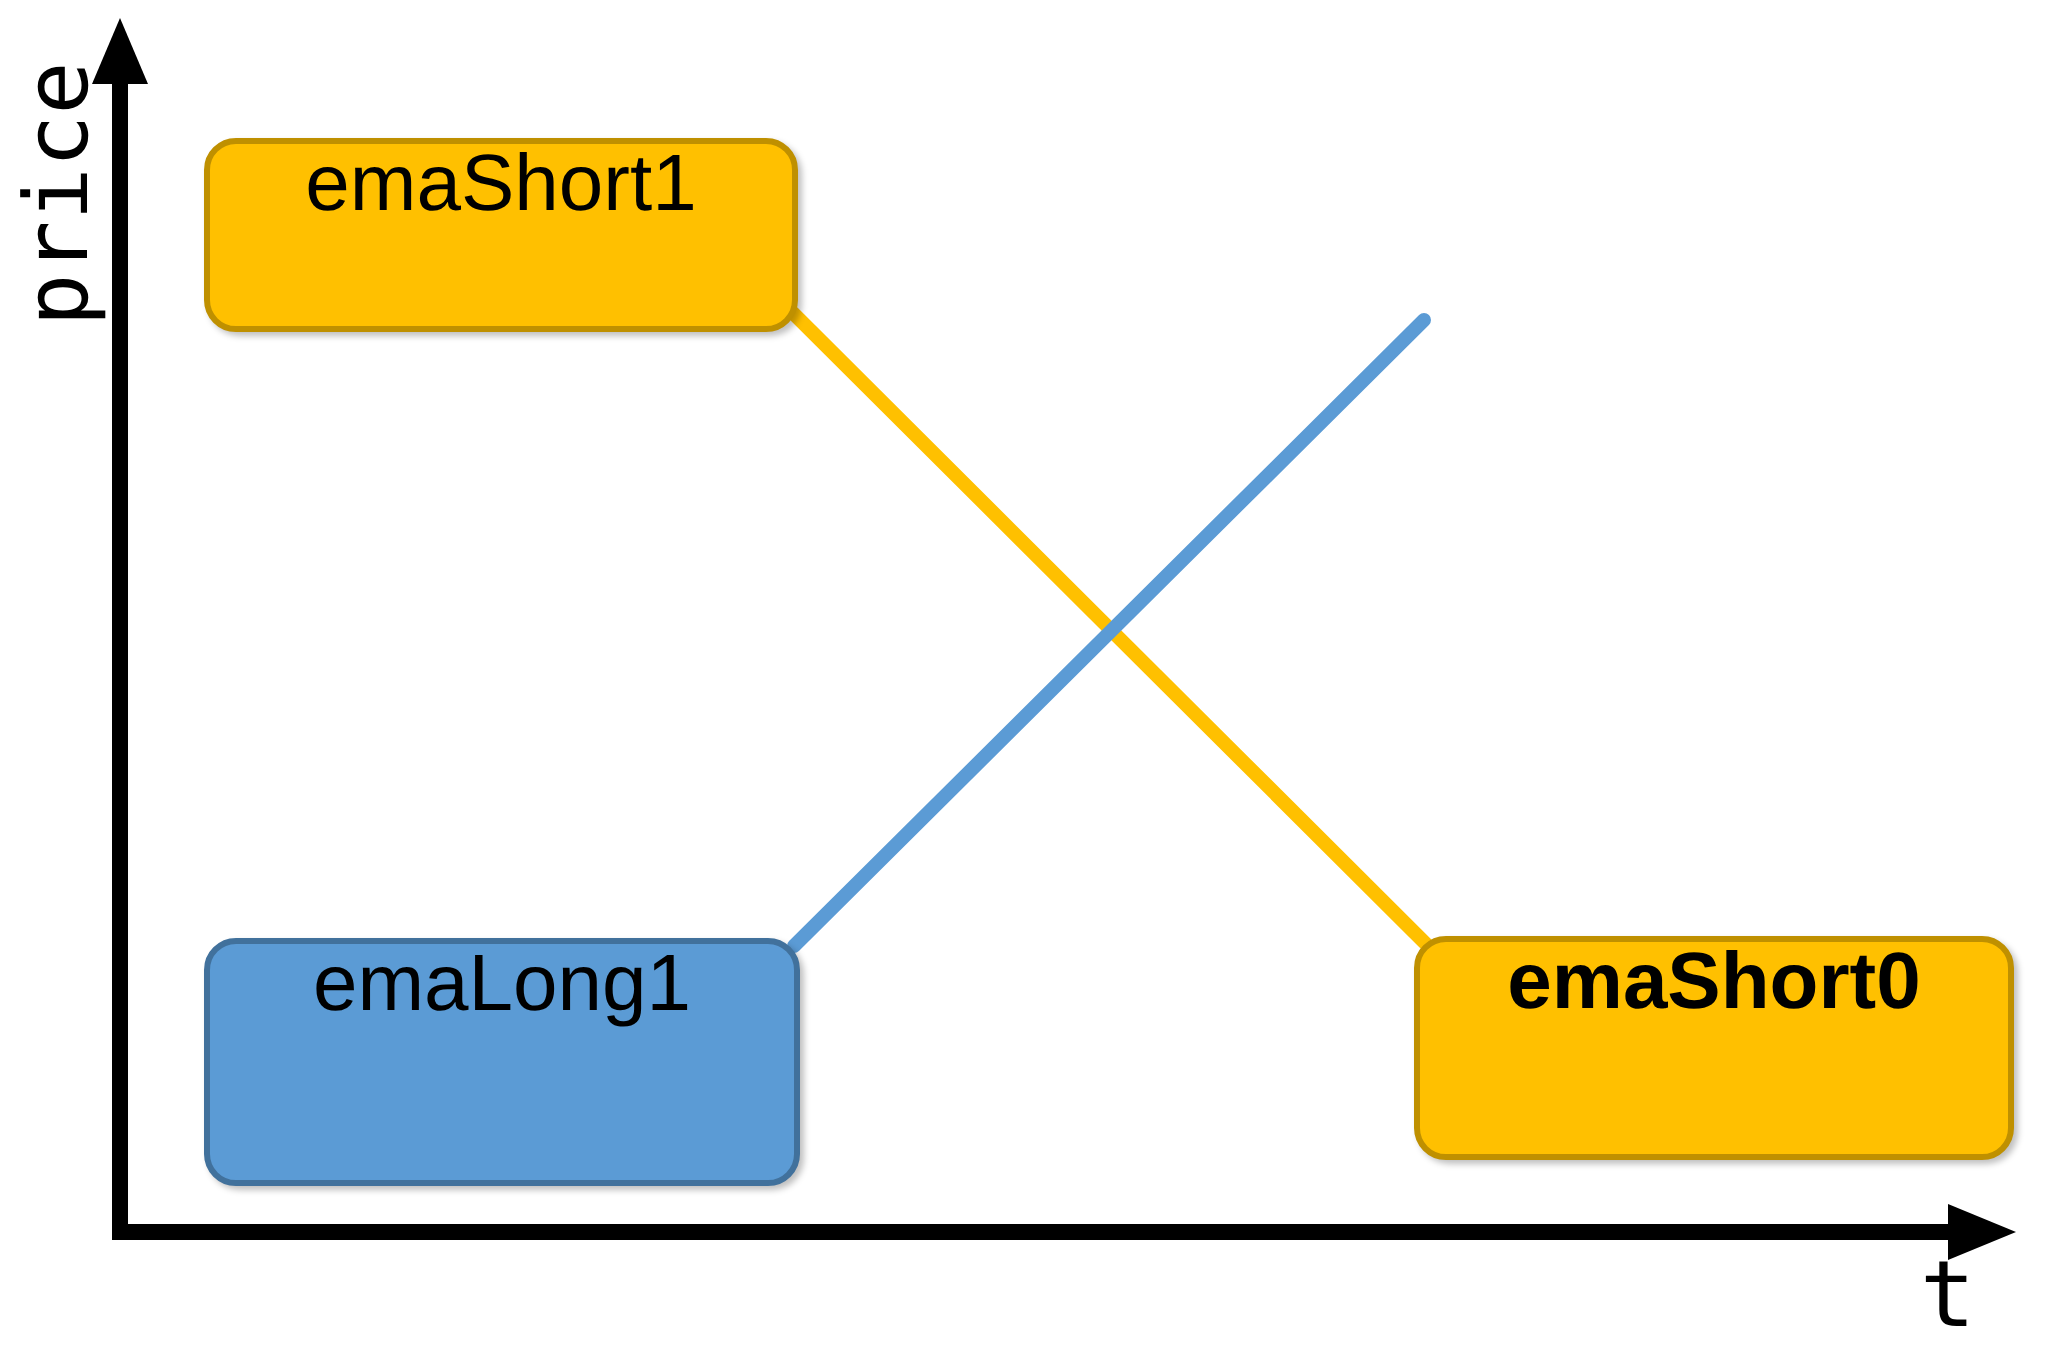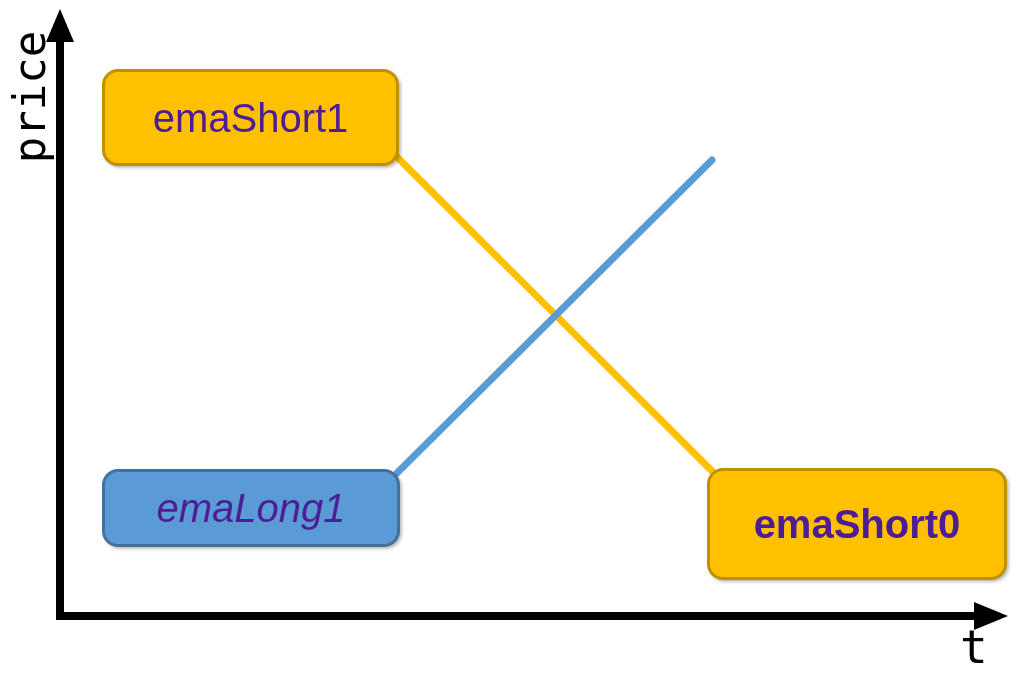--- a/index.html
+++ b/index.html
@@ -18,35 +18,35 @@
     position: absolute;
     left: 0;
     top: 0;
     width: 1028px;
     height: 678px;
   }
   .node {
     position: absolute;
     box-sizing: border-box;
     display: flex;
-    align-items: center;
+    align-items: flex-start;
     justify-content: center;
     border-radius: 16px;
     border: 3px solid transparent;
     font-family: "Liberation Sans", sans-serif;
     font-size: 40px;
     line-height: 1;
-    color: #4c1d95;
+    color: #000000;
     box-shadow: 2px 2px 3px rgba(0,0,0,0.25);
   }
   .node.gold { background: #FFC000; border-color: #BF9000; }
   .node.blue { background: #5B9BD5; border-color: #41719C; }
   .node.pos-tl { left: 102px; top: 69px;  width: 297px; height: 97px; }
   .node.pos-tr { left: 708px; top: 67px;  width: 301px; height: 97px; }
-  .node.pos-bl { left: 102px; top: 469px; width: 298px; height: 78px; font-style: italic; }
+  .node.pos-bl { left: 102px; top: 469px; width: 298px; height: 124px; }
   .node.pos-br { left: 707px; top: 468px; width: 300px; height: 112px; font-weight: bold; }
   .y-label {
     position: absolute;
     left: 29px;
     top: 97px;
     transform: translate(-50%, -50%) rotate(-90deg);
     font-family: "DejaVu Sans Mono", monospace;
     font-size: 44px;
     color: #000000;
     white-space: nowrap;

